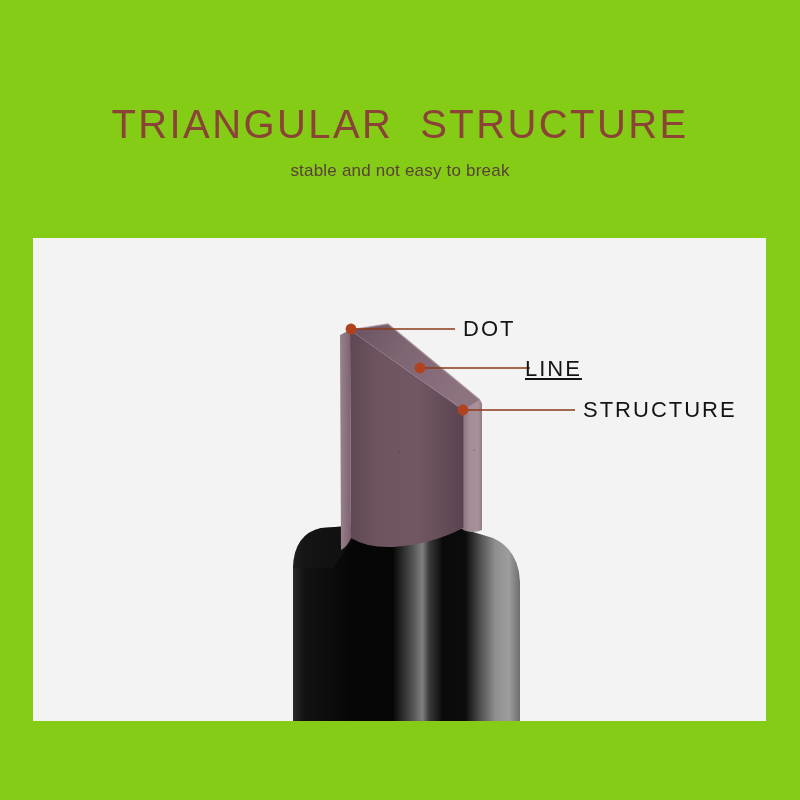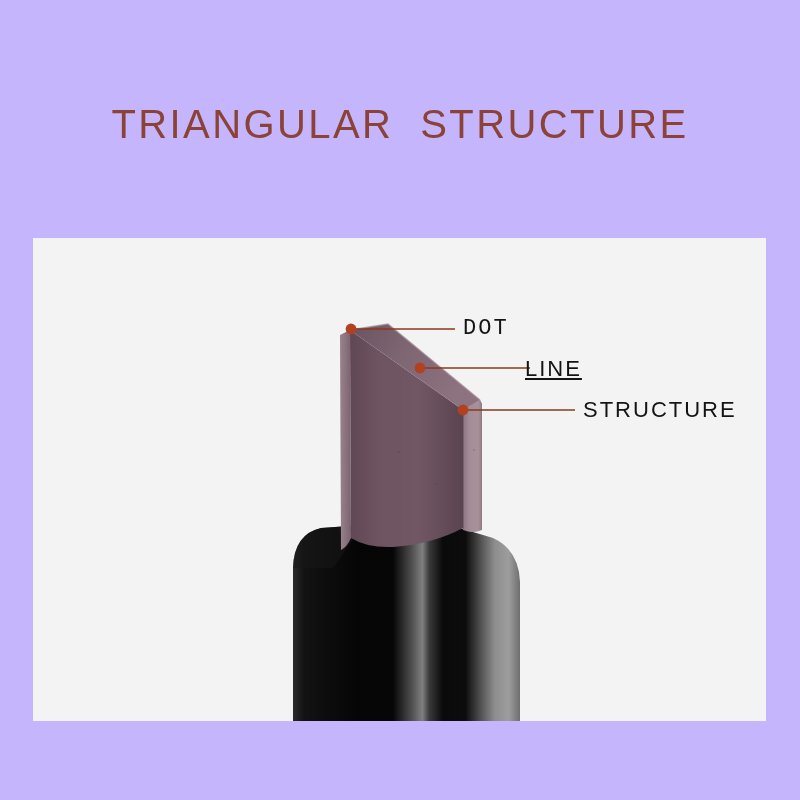--- a/index.html
+++ b/index.html
@@ -13,21 +13,21 @@
     overflow: hidden;
     font-family: "Liberation Sans", sans-serif;
     position: relative;
   }
 
   #page {
     position: absolute;
     left: 0; top: 0;
     width: 800px;
     height: 800px;
-    background: #c4b5fd;
+    background: #84cc16;
   }
 
   
   #header {
     position: absolute;
     left: 0;
     top: 104px;
     width: 800px;
     text-align: center;
   }
@@ -79,31 +79,32 @@
   
   .callout-label {
     position: absolute;
     font-family: "Liberation Sans", sans-serif;
     font-size: 22px;
     letter-spacing: 2.0px;
     color: #141414;
     white-space: pre;
     line-height: 1;
   }
-  #label-dot    { left: 430px; top:  80px; font-family: Liberation Mono, monospace; }
+  #label-dot    { left: 430px; top:  80px; }
   #label-line   { left: 492px; top: 120px; text-decoration: underline; }
   #label-poly   { left: 550px; top: 161px; }
 </style>
 </head>
 <body>
 
 <div id="page">
 
   <div id="header">
     <div id="title">TRIANGULAR  STRUCTURE</div>
+    <div id="subtitle">stable and not easy to break</div>
   </div>
 
   <div id="photo-panel">
     <div id="photo-stage">
 
       <svg id="product-art" viewBox="0 0 733 483" xmlns="http://www.w3.org/2000/svg">
         <defs>
 
           <linearGradient id="gFront" x1="0" y1="0" x2="1" y2="0">
             <stop offset="0%" stop-color="#5f4753"></stop>

